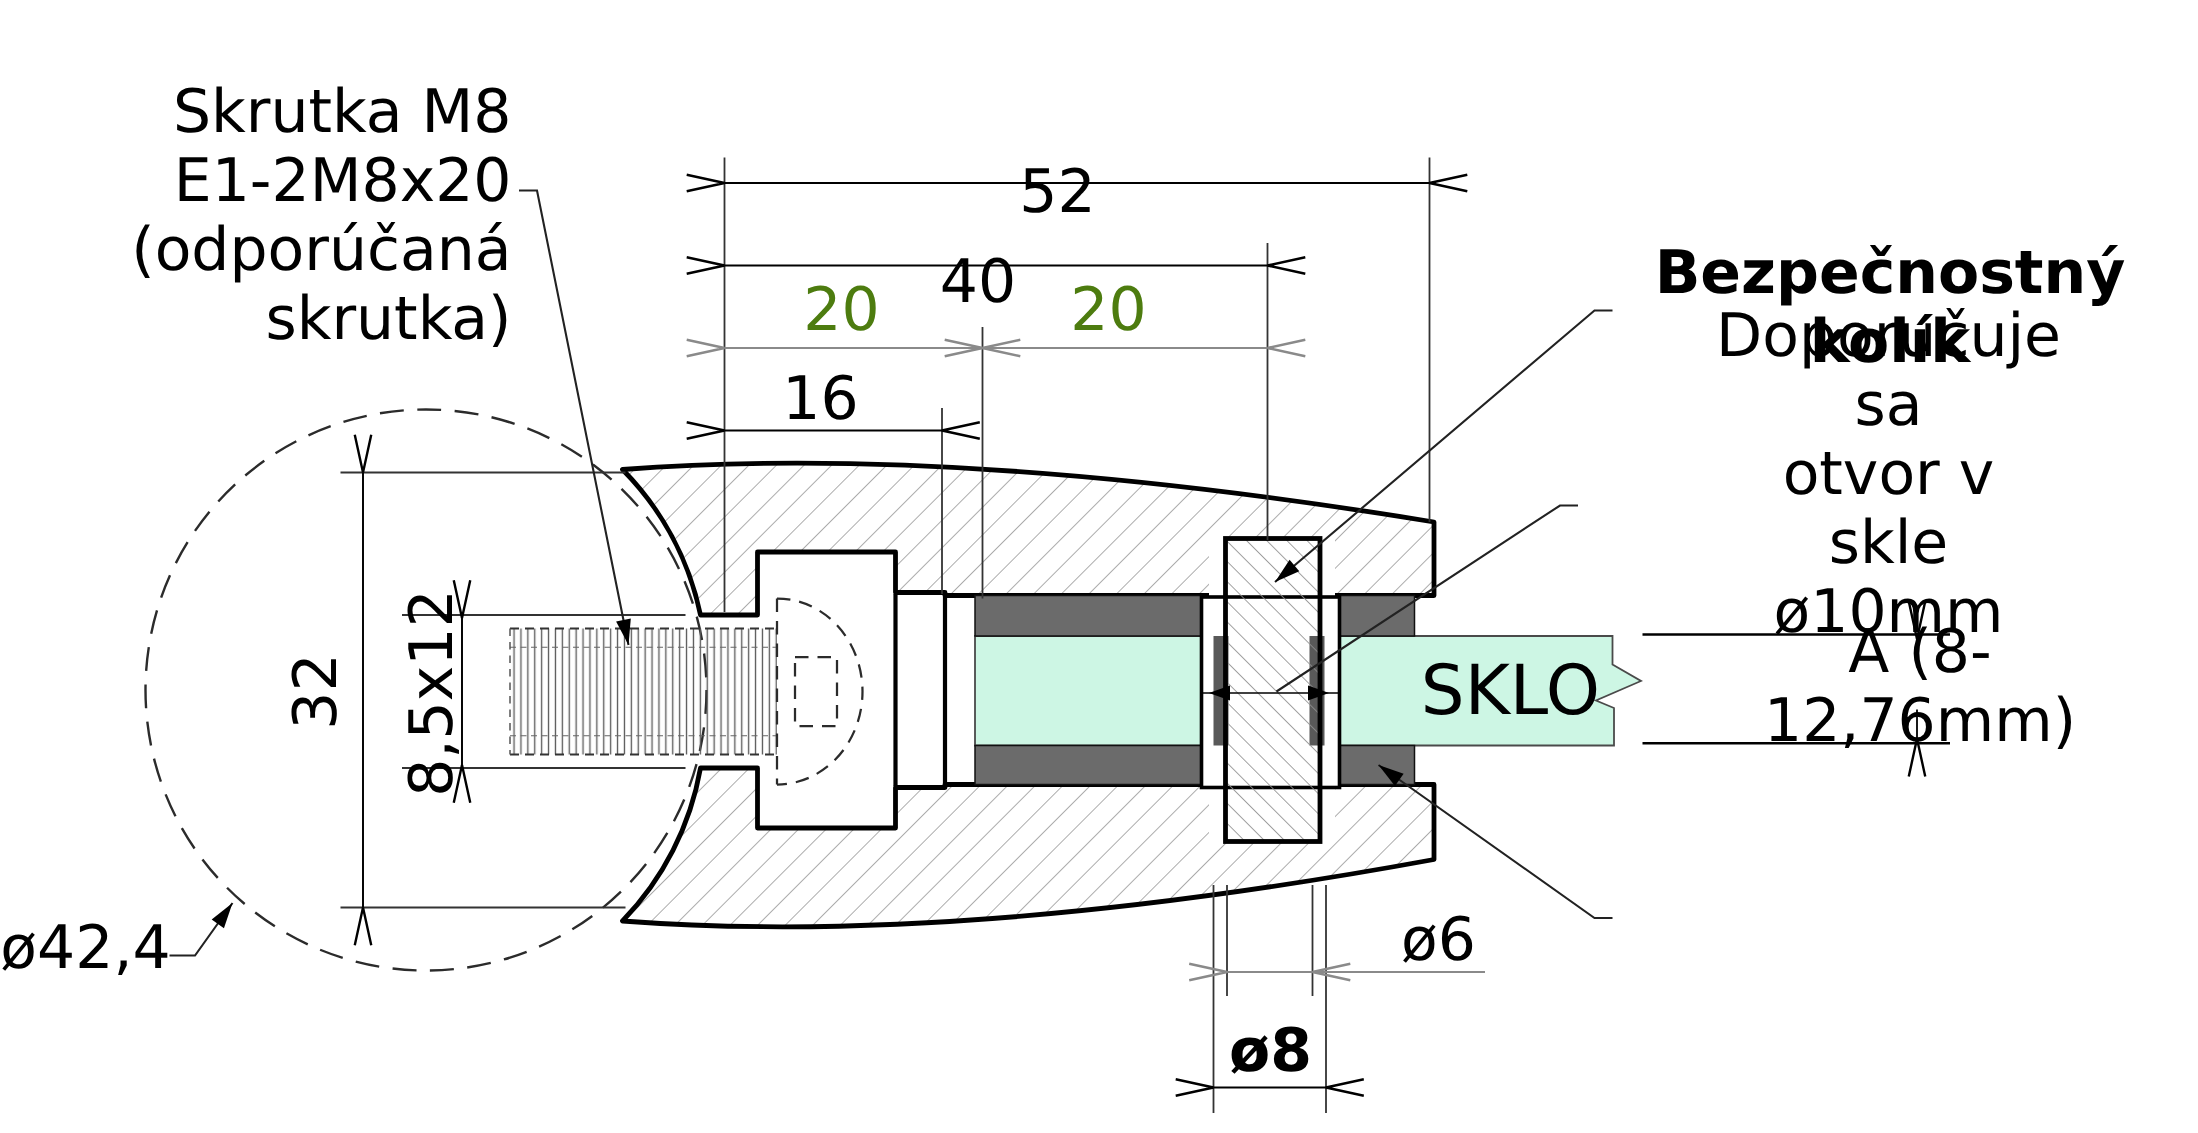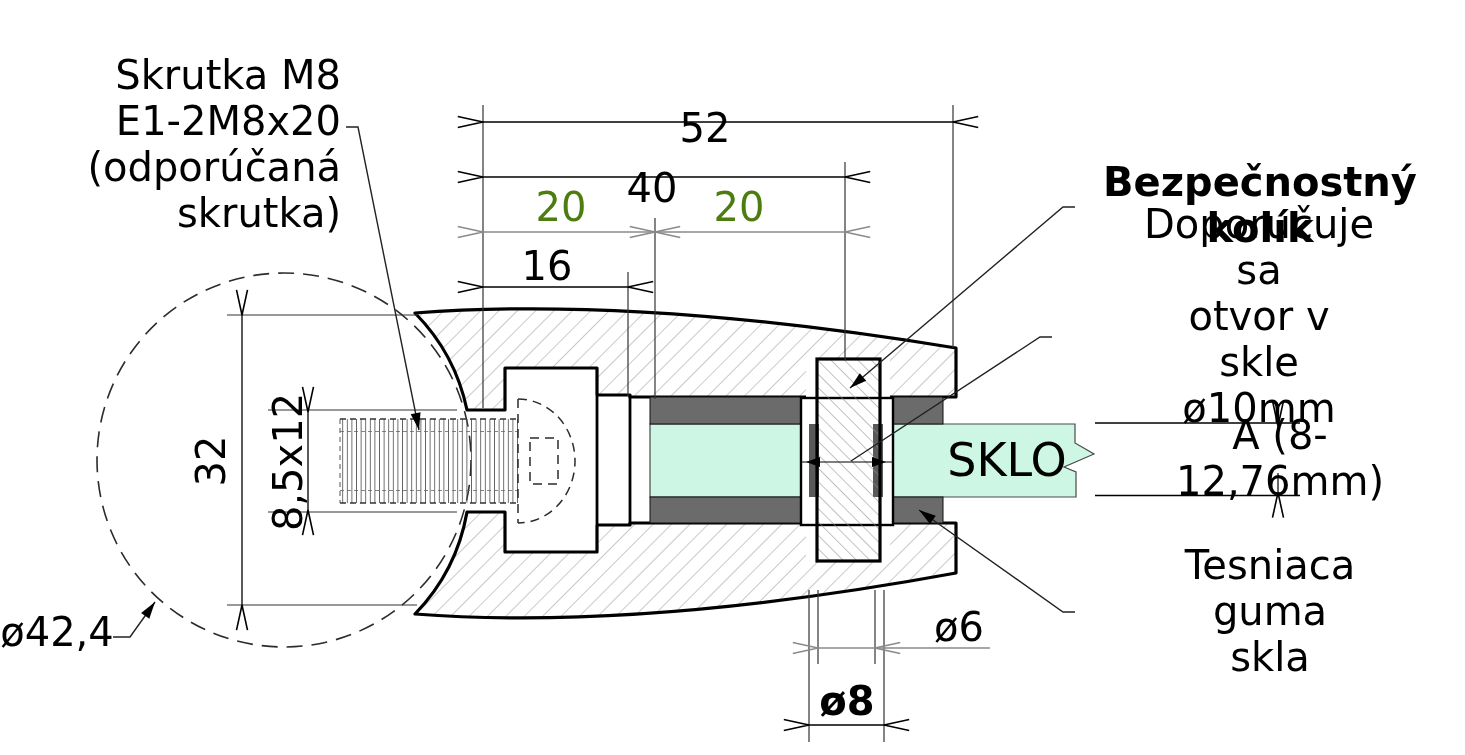--- a/index.html
+++ b/index.html
@@ -145,18 +145,17 @@
 
 <div class="lbl rot" style="left:211px;top:461px;">32</div>
 <div class="lbl rot" style="left:288px;top:462px;">8,5x12</div>
 <div class="lbl" style="left:57px;top:632px;">ø42,4</div>
 
 <div class="lbl" style="left:1260px;top:205px;font-weight:bold;">Bezpečnostný kolík</div>
 <div class="lbl" style="left:1259px;top:292px;margin-top:24px;">Doporučuje sa
 otvor v skle ø10mm</div>
 <div class="lbl big" style="left:1007px;top:460px;">SKLO</div>
 <div class="lbl" style="left:1280px;top:458px;">A (8-12,76mm)</div>
-<div class="lbl" style="left:1270px;top:611px;">Tesniaca guma skla</div>
 
 <div class="lbl" style="left:959px;top:627px;">ø6</div>
 <div class="lbl" style="left:847px;top:701px;font-weight:bold;">ø8</div>
 
 </div>
 
 </body></html>

